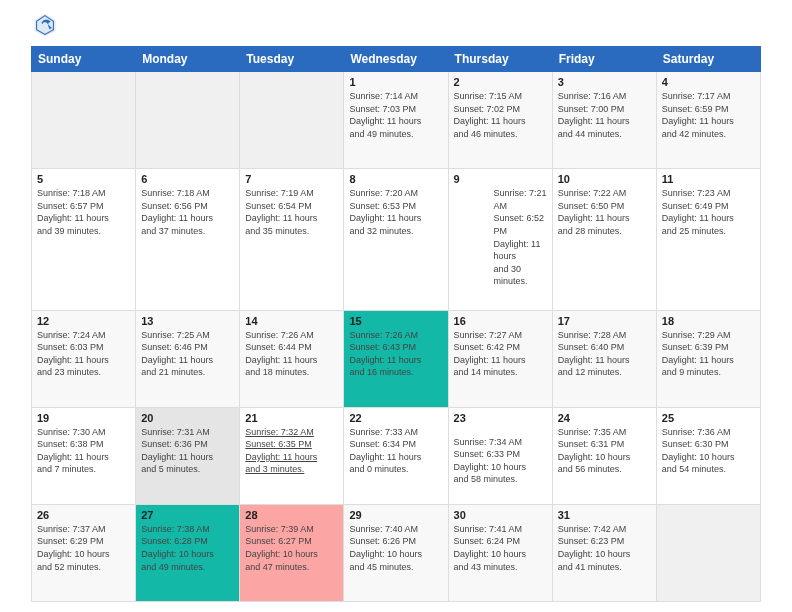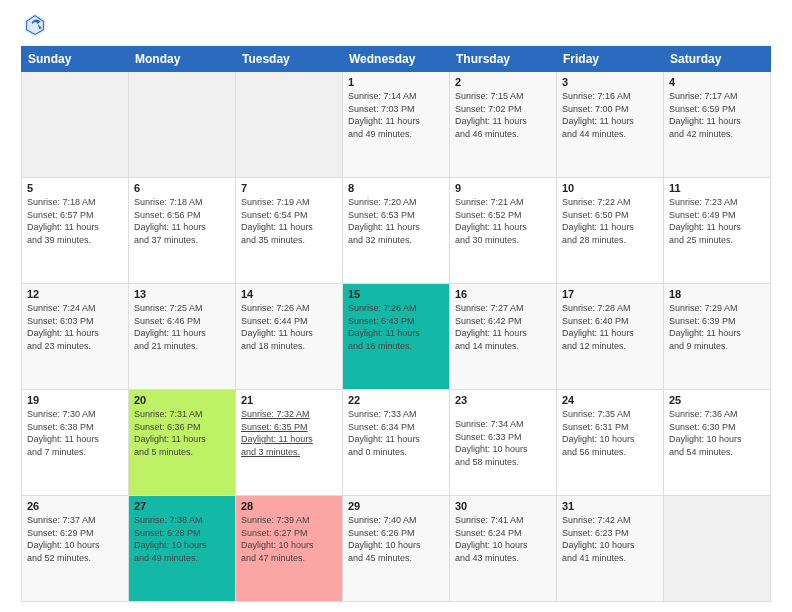--- a/index.html
+++ b/index.html
@@ -6,21 +6,21 @@
     body {
       font-family: Arial, sans-serif;
       background: #fff;
       width: 792px;
       height: 612px;
       overflow: hidden;
     }
     .page {
       width: 792px;
       height: 612px;
-      padding: 10px 21px;
+      padding: 10px 31px;
       display: flex;
       flex-direction: column;
     }
     .header {
       display: flex;
       justify-content: space-between;
       align-items: flex-start;
       margin-bottom: 8px;
     }
     .logo {
@@ -190,21 +190,21 @@
           </td>
           <td style="background-color: rgb(255, 255, 255);">
             <div class="day-number">8</div>
             <div class="day-info" style="white-space: pre-line;">Sunrise: 7:20 AM
 Sunset: 6:53 PM
 Daylight: 11 hours
 and 32 minutes.</div>
           </td>
           <td style="background-color: rgb(255, 255, 255);">
             <div class="day-number">9</div>
-            <div class="day-info" style="white-space: pre-line;">Sunrise: 7:21 AM
+            <div class="day-info" style="white-space: pre-line; margin-left: 40px;">Sunrise: 7:21 AM
 Sunset: 6:52 PM
 Daylight: 11 hours
 and 30 minutes.</div>
           </td>
           <td style="background-color: rgb(255, 255, 255);">
             <div class="day-number">10</div>
             <div class="day-info" style="white-space: pre-line;">Sunrise: 7:22 AM
 Sunset: 6:50 PM
 Daylight: 11 hours
 and 28 minutes.</div>
@@ -269,21 +269,21 @@
           </td>
         </tr>
         <tr>
           <td style="background-color: rgb(255, 255, 255);">
             <div class="day-number">19</div>
             <div class="day-info" style="white-space: pre-line;">Sunrise: 7:30 AM
 Sunset: 6:38 PM
 Daylight: 11 hours
 and 7 minutes.</div>
           </td>
-          <td style="background-color: #bef264;">
+          <td style="background-color: #e5e5e5;">
             <div class="day-number">20</div>
             <div class="day-info" style="white-space: pre-line;">Sunrise: 7:31 AM
 Sunset: 6:36 PM
 Daylight: 11 hours
 and 5 minutes.</div>
           </td>
           <td style="background-color: rgb(255, 255, 255);">
             <div class="day-number">21</div>
             <div class="day-info" style="white-space: pre-line; text-decoration: underline;">Sunrise: 7:32 AM
 Sunset: 6:35 PM

